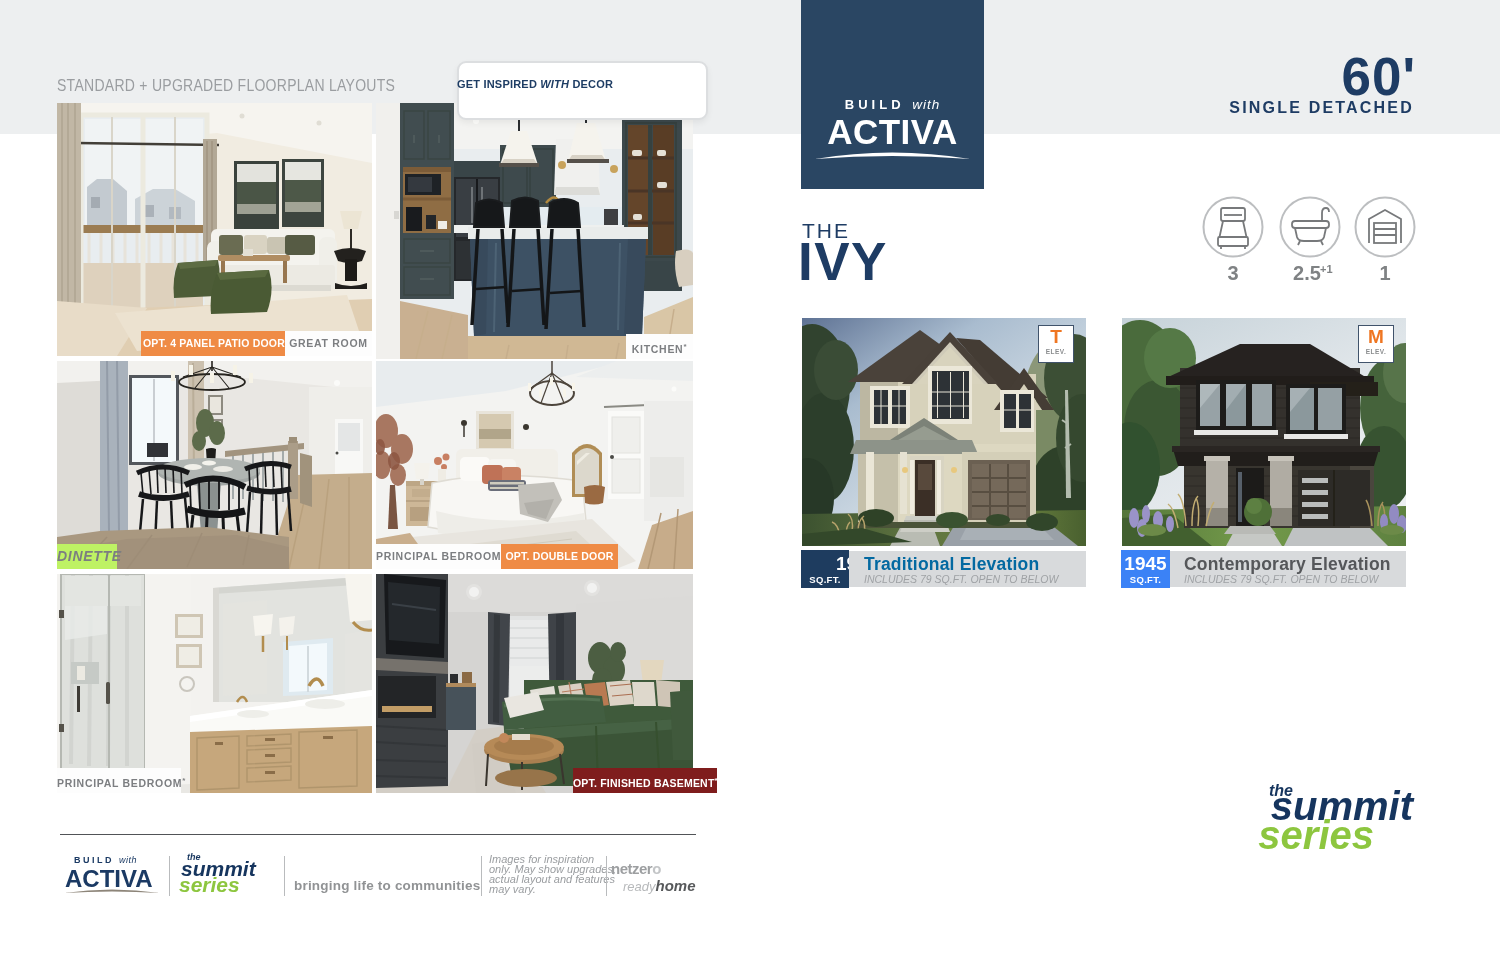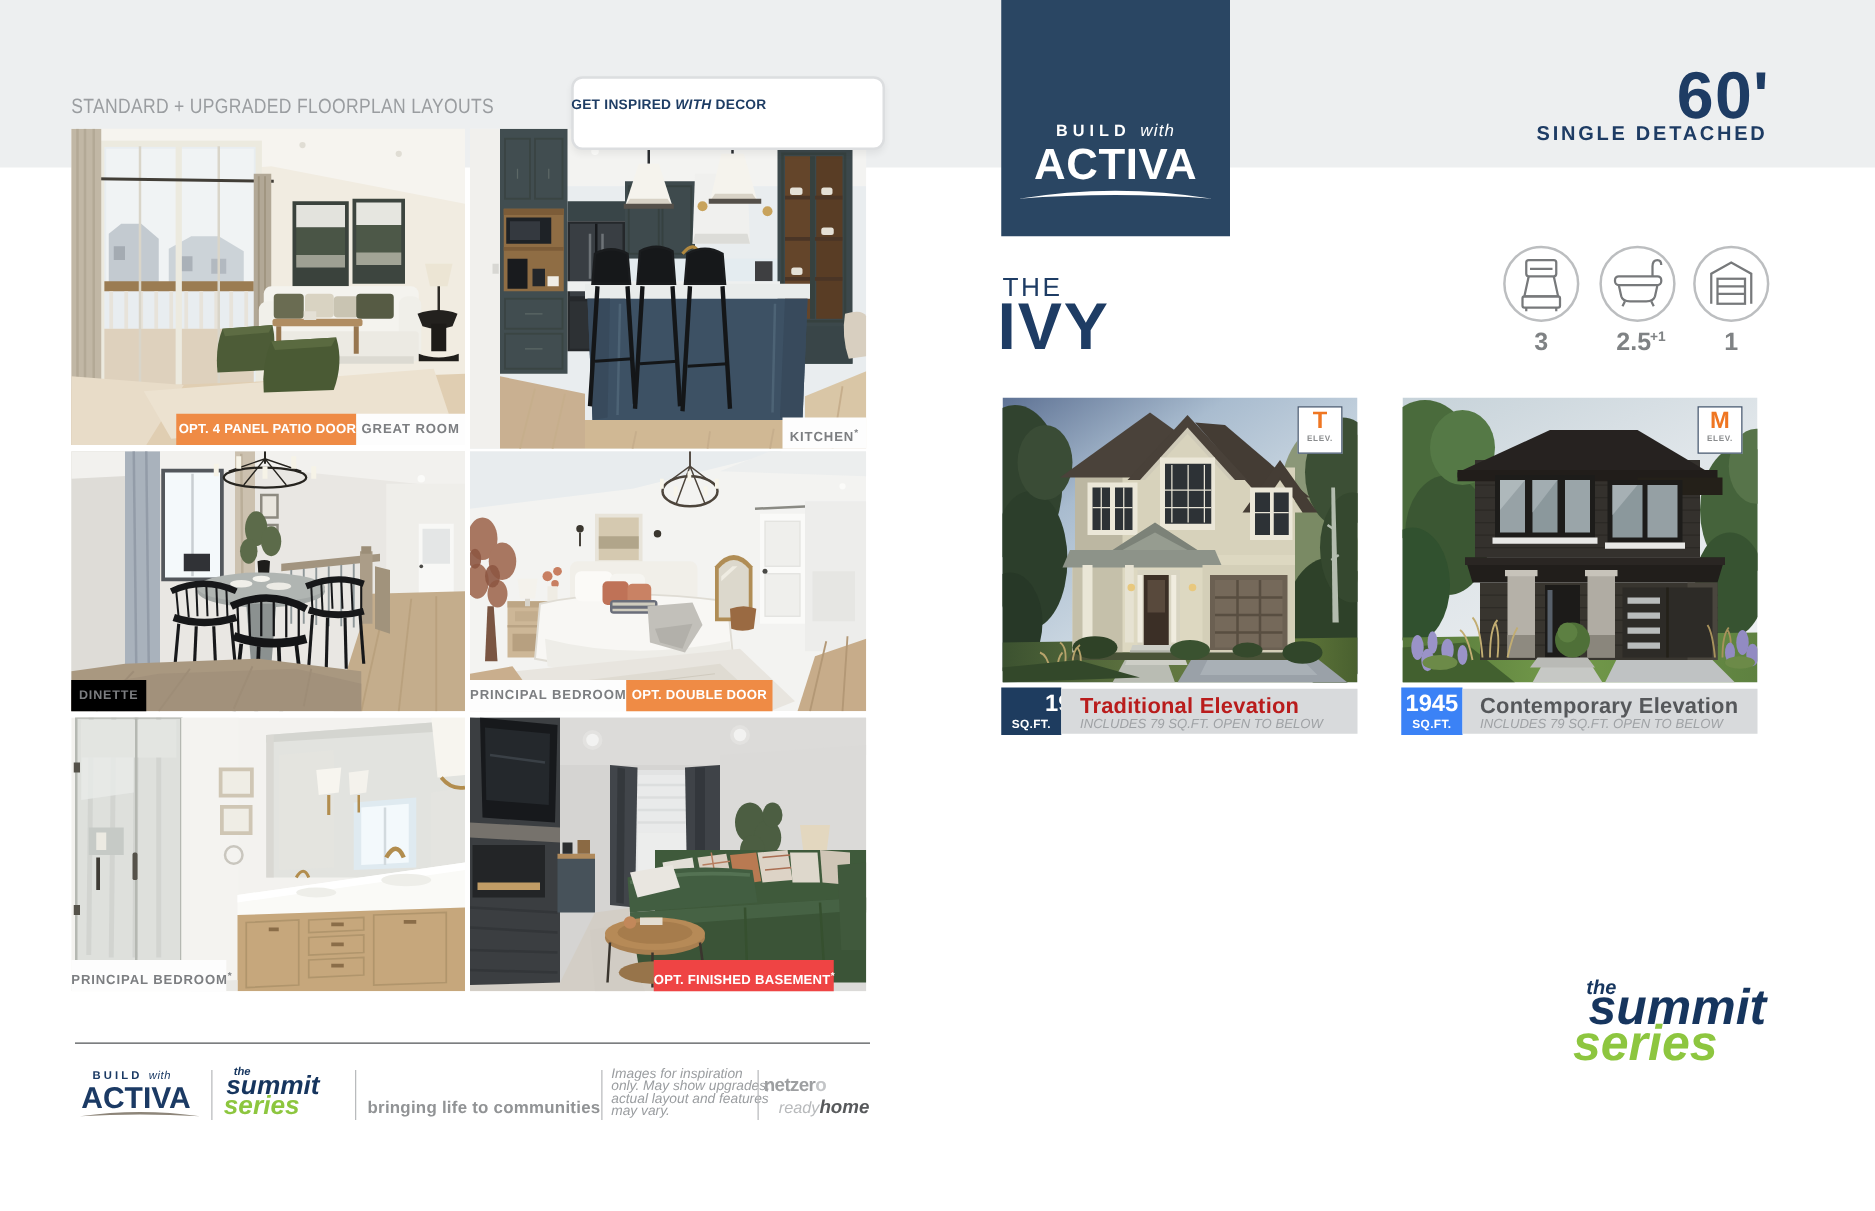--- a/index.html
+++ b/index.html
@@ -715,29 +715,29 @@
   <circle cx="128" cy="164" r="5" fill="#c2885a"></circle>
 </svg>
 </div>
 
 <div class="abs" style="left:141px;top:331px;width:144px;height:25px;background:#ef8b45;color:#fff;font-size:10.5px;font-weight:bold;letter-spacing:0.2px;text-align:right;line-height:25px;">OPT. 4 PANEL PATIO DOOR</div>
 
 <div class="abs" style="left:285px;top:331px;width:87px;height:25px;background:#fdfdfd;color:#7c7e81;font-size:10.5px;font-weight:bold;letter-spacing:0.7px;text-align:center;line-height:25px;">GREAT ROOM</div>
 
 <div class="abs" style="left:626px;top:334px;width:67px;height:25px;background:#fdfdfd;color:#7c7e81;font-size:10.5px;font-weight:bold;letter-spacing:0.7px;text-align:center;line-height:25px;">KITCHEN<span style="font-size:8px;vertical-align:4px;">*</span></div>
 
-<div class="abs" style="left:57px;top:544px;width:60px;height:25px;background:#000000;color:#7c7e81;font-size:10px;font-weight:bold;letter-spacing:0.7px;text-align:center;line-height:25px;">DINETTE</div>
+<div class="abs" style="left:57px;top:544px;width:60px;height:25px;background:#bef264;color:#7c7e81;font-size:14px;font-weight:bold;letter-spacing:0.7px;text-align:center;line-height:25px;font-style:italic;">DINETTE</div>
 
 <div class="abs" style="left:376px;top:544px;width:125px;height:25px;background:#fdfdfd;color:#7c7e81;font-size:10.5px;font-weight:bold;letter-spacing:0.7px;text-align:center;line-height:25px;">PRINCIPAL BEDROOM</div>
 
 <div class="abs" style="left:501px;top:544px;width:117px;height:25px;background:#ef8b45;color:#fff;font-size:10.5px;font-weight:bold;letter-spacing:0.2px;text-align:center;line-height:25px;">OPT. DOUBLE DOOR</div>
 
 <div class="abs" style="left:57px;top:768px;width:124px;height:25px;background:#fdfdfd;color:#7c7e81;font-size:10.5px;font-weight:bold;letter-spacing:0.7px;text-align:center;line-height:25px;">PRINCIPAL BEDROOM<span style="font-size:8px;vertical-align:4px;">*</span></div>
 
-<div class="abs" style="left:523px;top:768px;width:144px;height:25px;background:#ef4444;color:#fff;font-size:10.5px;font-weight:bold;letter-spacing:0.2px;text-align:right;line-height:25px;">OPT. FINISHED BASEMENT<span style="font-size:8px;vertical-align:4px;">*</span></div>
+<div class="abs" style="left:573px;top:768px;width:144px;height:25px;background:#7f1d1d;color:#fff;font-size:10.5px;font-weight:bold;letter-spacing:0.2px;text-align:right;line-height:25px;">OPT. FINISHED BASEMENT<span style="font-size:8px;vertical-align:4px;">*</span></div>
 
 <div class="abs" style="left:801px;top:0;width:183px;height:189px;background:#2a4663;">
 
   <div style="position:absolute;left:0;top:97px;width:183px;text-align:center;color:#fff;font-size:13px;font-weight:bold;letter-spacing:4px;">BUILD <span style="font-weight:normal;font-style:italic;letter-spacing:1px;font-size:13.5px;">with</span></div>
   <div style="position:absolute;left:0;top:112px;width:183px;text-align:center;color:#fff;font-size:35px;font-weight:bold;letter-spacing:0.5px;">ACTIVA</div>
   <svg style="position:absolute;left:0;top:144px;" width="183" height="22" viewBox="0 0 183 22">
     <path d="M14,15 Q91,2 169,15 Q91,9 14,15 Z" fill="#ffffff"></path>
   </svg>
 </div>
 
@@ -1062,21 +1062,21 @@
   <div style="font-size:19px;font-weight:bold;color:#ef7622;line-height:22px;">M</div>
   <div style="font-size:6.5px;font-weight:bold;color:#8a8c8e;letter-spacing:0.5px;">ELEV.</div>
 </div>
 
 <div class="abs" style="left:801px;top:550px;width:48px;height:38px;background:#1e3c5f;color:#fff;text-align:center;">
   <div style="font-size:19px;font-weight:bold;line-height:22px;margin-top:3px;letter-spacing:0px;padding-left:35px;">1934</div>
   <div style="font-size:9.5px;font-weight:bold;letter-spacing:0.3px;line-height:10px;">SQ.FT.</div>
 </div>
 
 <div class="abs" style="left:849px;top:551px;width:237px;height:36px;background:#d8dadc;">
-  <div style="margin:4px 0 0 15px;font-size:17.5px;line-height:18px;font-weight:bold;color:#b91c1c;letter-spacing:0.2px;white-space:nowrap;">Traditional Elevation</div>
+  <div style="margin:4px 0 0 15px;font-size:17.5px;line-height:18px;font-weight:bold;color:#0369a1;letter-spacing:0.2px;white-space:nowrap;">Traditional Elevation</div>
   <div style="margin:0 0 0 15px;font-size:10.5px;font-style:italic;color:#9fa2a5;letter-spacing:0px;white-space:nowrap;">INCLUDES 79 SQ.FT. OPEN TO BELOW</div>
 </div>
 
 <div class="abs" style="left:1121px;top:550px;width:49px;height:38px;background:#3b82f6;color:#fff;text-align:center;">
   <div style="font-size:19px;font-weight:bold;line-height:22px;margin-top:3px;letter-spacing:0px;">1945</div>
   <div style="font-size:9.5px;font-weight:bold;letter-spacing:0.3px;line-height:10px;">SQ.FT.</div>
 </div>
 
 <div class="abs" style="left:1170px;top:551px;width:236px;height:36px;background:#d8dadc;">
   <div style="margin:4px 0 0 14px;font-size:17.5px;line-height:18px;font-weight:bold;color:#55575a;letter-spacing:0.2px;white-space:nowrap;">Contemporary Elevation</div>

